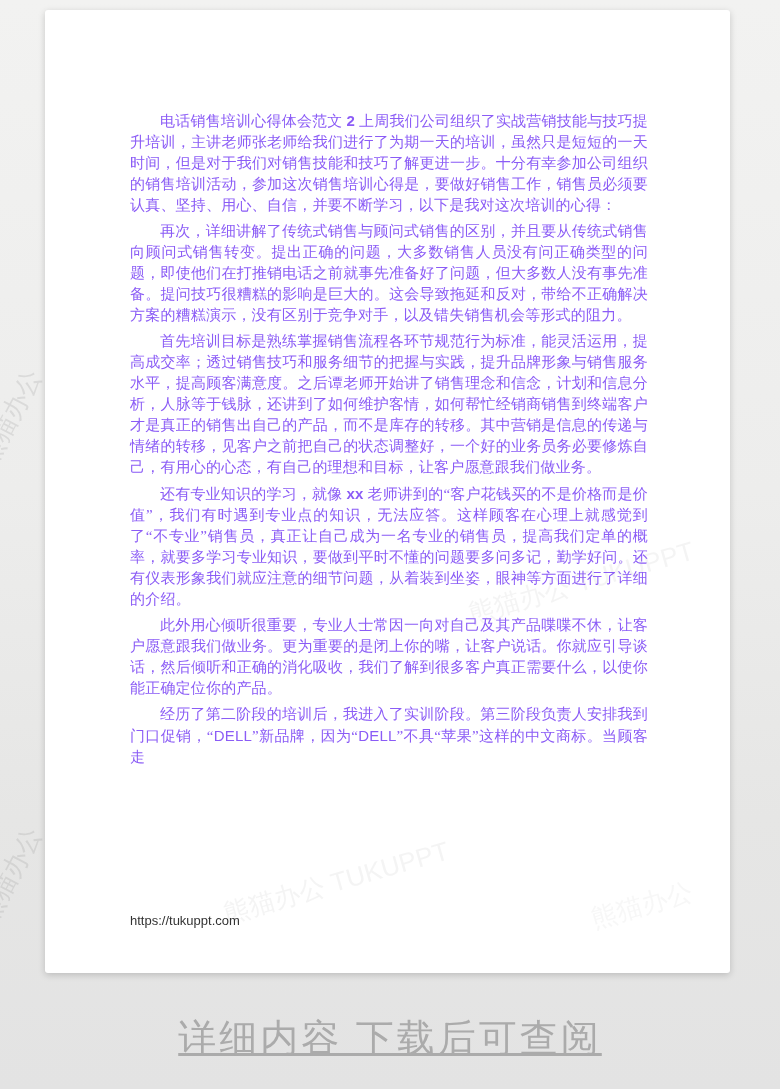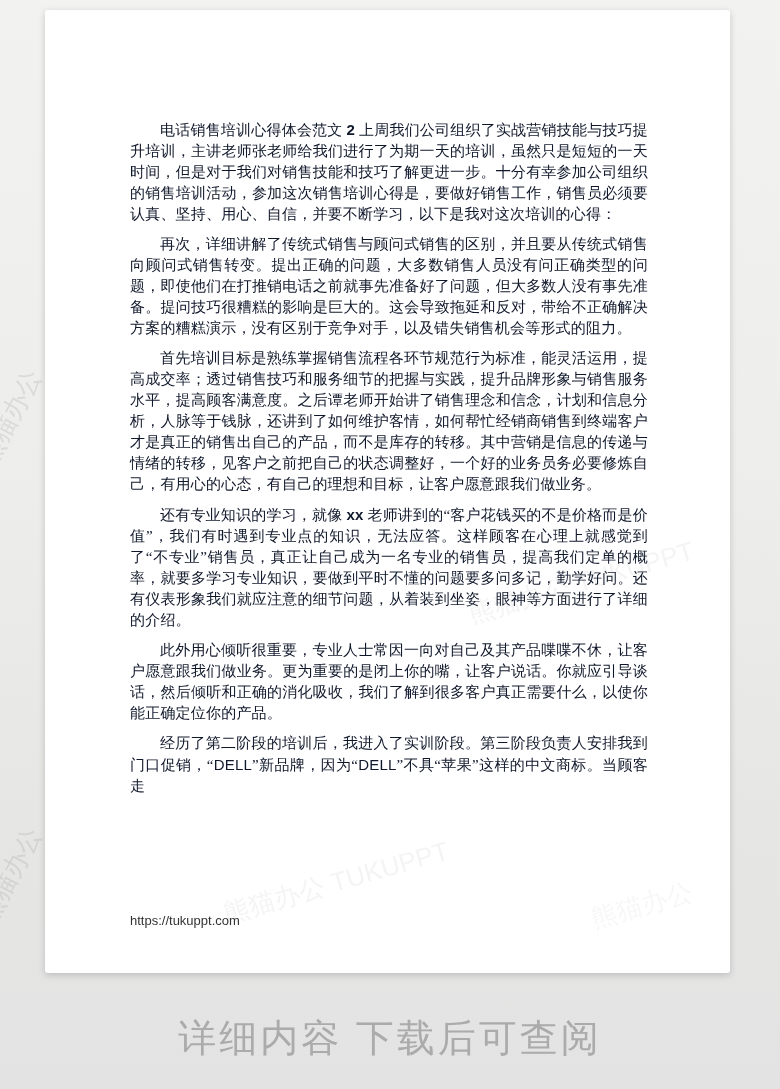--- a/index.html
+++ b/index.html
@@ -10,39 +10,40 @@
   }
   .page{
     position:absolute;left:45px;top:10px;width:685px;height:963px;
     background:#ffffff;border-radius:3px;
     box-shadow:0 2px 7px rgba(0,0,0,0.18);
   }
   .doc-content{
     position:absolute;left:85px;top:100px;width:518px;
   }
   .doc-content p{
-    margin:9px 0 5px 0;
-    font-size:15px;line-height:21px;color:#0f172a;
+    margin:0 0 5px 0;
+    font-size:15px;line-height:21px;color:#8b5cf6;
     text-align:justify;text-justify:inter-ideograph;
     text-indent:2em;
     letter-spacing:0.2px;
   }
   .seg-num{font-family:"Liberation Sans","DejaVu Sans",sans-serif;font-weight:700;}
   .seg-lat{font-family:Liberation Sans, sans-serif;font-weight:400;}
   .source-url{
     position:absolute;left:85px;top:903px;
     font-family:"Liberation Sans","DejaVu Sans",sans-serif;
     font-size:13px;color:#333333;text-align:right;
   }
   .footer-caption{
     position:absolute;left:0;top:1014px;width:780px;
     text-align:center;
     font-family:"Liberation Sans","DejaVu Sans",sans-serif;
     font-size:38px;line-height:48px;color:#ababab;
     letter-spacing:3px;
+    text-decoration:underline;
   }
   .wm{
     position:absolute;pointer-events:none;white-space:nowrap;
     font-family:"Liberation Sans","DejaVu Sans",sans-serif;
   }
   .wm-left{
     font-size:26px;color:rgba(120,120,120,0.16);
     transform:rotate(-62deg);
   }
   .wm-page{

